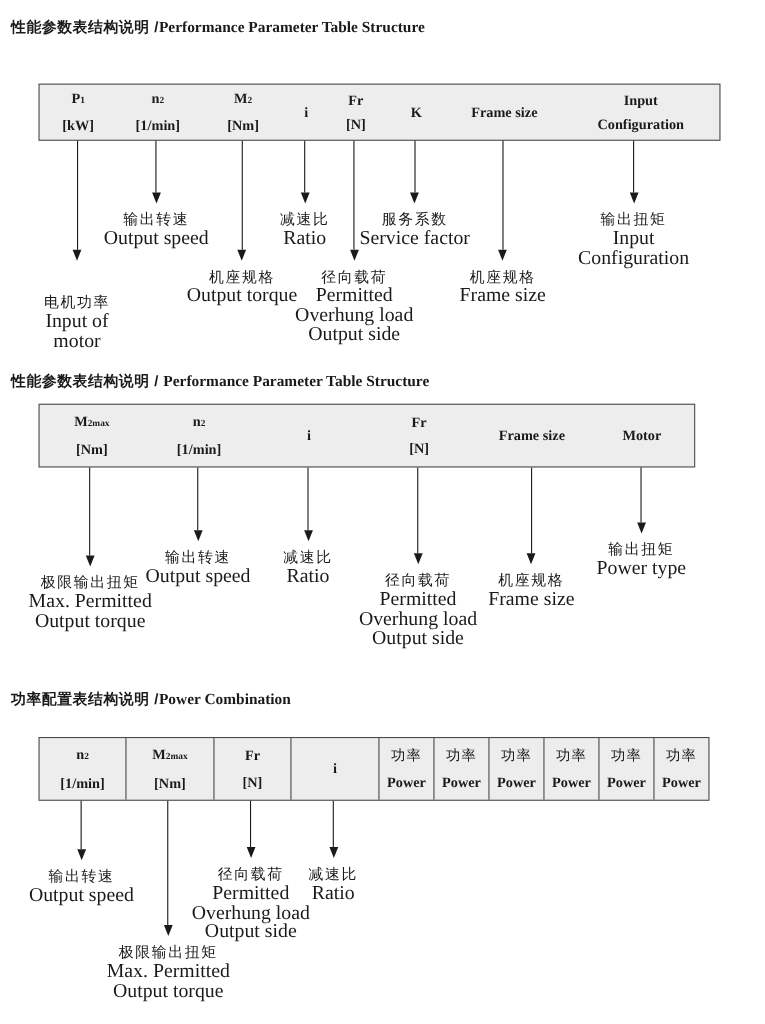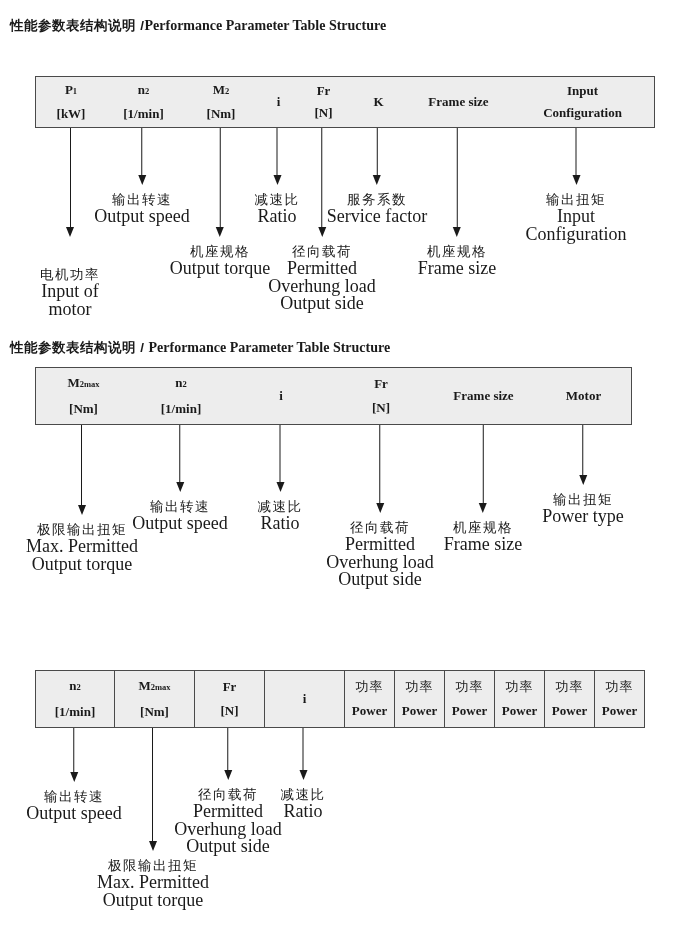--- a/index.html
+++ b/index.html
@@ -264,20 +264,23 @@
     <div class="arr">
         <span class="shaft" style="height:50px"></span>
         <span class="head"></span>
       </div>
     <div class="lbl">
       <div class="zh">输出扭矩</div>
         <div class="en">Power type</div>
     </div>
   </div>
 
+  <div class="heading" style="top:627px;">
+    <span class="zh">功率配置表结构说明 /</span><span class="en">Power Combination</span>
+  </div>
 
   <div class="ptable grid" style="left:35px; top:670px; height:56px;">
     <div class="cell" style="width:78px">
       <div class="l1"><span>n</span><span class="sub">2</span></div>
       <div class="l2">[1/min]</div>
     </div>
     <div class="cell" style="width:80px">
       <div class="l1"><span>M</span><span class="sub">2max</span></div>
       <div class="l2">[Nm]</div>
     </div>

